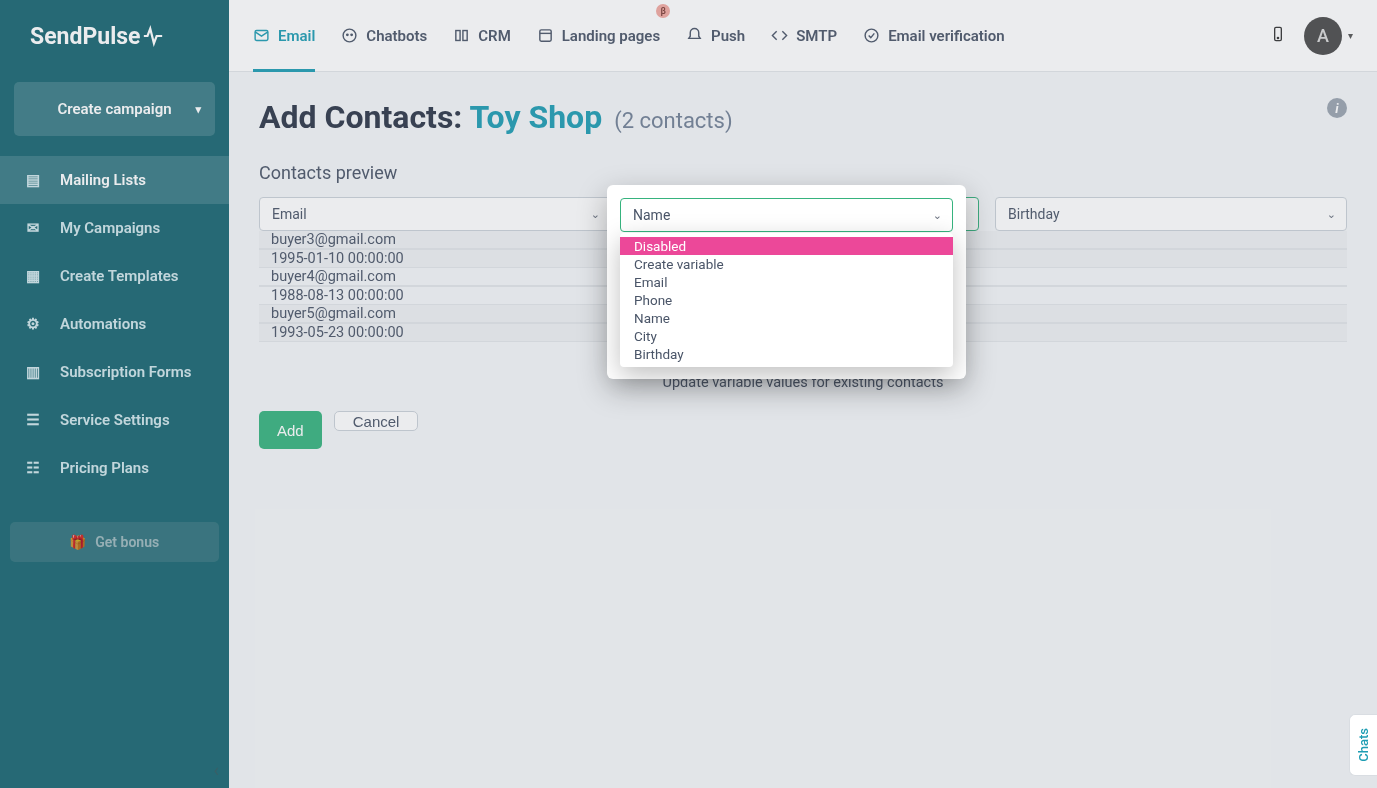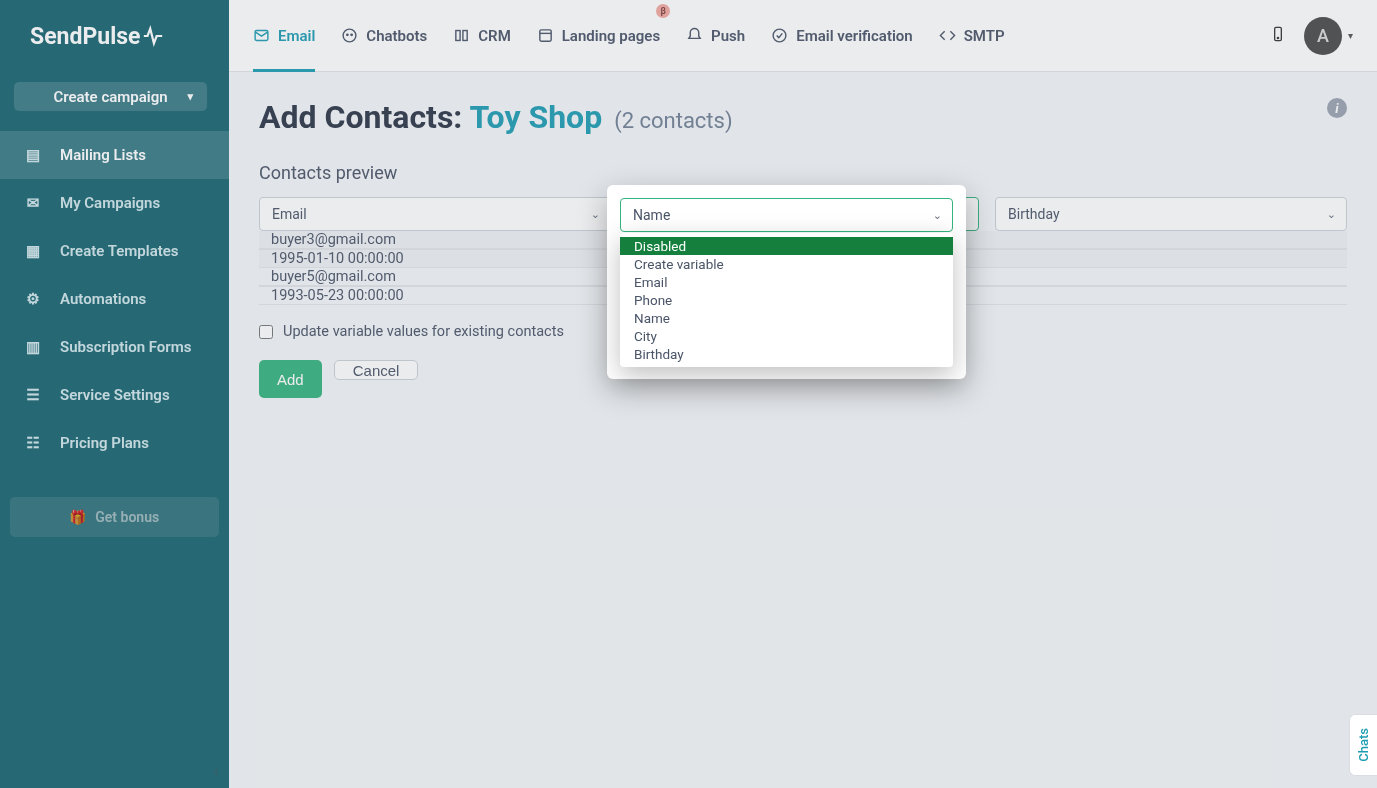--- a/index.html
+++ b/index.html
@@ -21,21 +21,21 @@
     display:flex; flex-direction:column;
     z-index:2;
   }
   .sidebar-overlay{position:absolute;inset:0;background:rgba(0,0,0,0.18);pointer-events:none;}
   .logo {
     height:72px; display:flex; align-items:center; padding:16px 30px; color:#fff; font-size:23px; font-weight:700;
     position:relative;
   }
   .logo svg{margin-left:2px;}
   .create-btn {
-    margin:10px 22px 20px 14px; height:29px; background:rgba(255,255,255,0.15); border-radius:5px;
+    margin:10px 14px 20px 14px; height:54px; background:rgba(255,255,255,0.15); border-radius:5px;
     display:flex; align-items:center; justify-content:center; color:#fff; font-weight:600; font-size:15px;
     position:relative; cursor:pointer;
   }
   .create-btn .dd{position:absolute; right:14px; font-size:11px;}
   .nav-item{
     height:48px; display:flex; align-items:center; padding:0 22px; color:#cfe6ea; font-size:15px; font-weight:600; cursor:pointer;
     position:relative;
   }
   .nav-item.active{background:rgba(255,255,255,0.14); color:#fff;}
   .nav-item .ico{width:22px; margin-right:16px; display:flex; justify-content:center; color:#cfe6ea;}
@@ -67,31 +67,31 @@
   .info-pill{position:absolute; top:26px; right:30px; width:20px; height:20px; border-radius:50%; background:#9aa4b0; color:#fff; display:flex; align-items:center; justify-content:center; font-size:13px; font-style:italic; font-weight:bold;}
   .section-title{margin-top:26px; font-size:18px; color:#4a5568;}
   .cols{display:flex; gap:16px; margin-top:14px;}
   .sel{flex:1; height:34px; border:1px solid #cbd2d9; border-radius:4px; background:#fff; display:flex; align-items:center; padding:0 12px; font-size:14px; color:#4a5568; position:relative; cursor:pointer;}
   .sel.open{border-color:#36b37e;}
   .sel .chev{position:absolute; right:10px; font-size:11px; color:#6b7280;}
   .tbl{margin-top:0px;}
   .row{display:flex; flex-direction:column;}
   .cell{flex:1; height:37px; display:flex; align-items:center; padding:0 12px; font-size:14.5px; color:#4a5568; border-bottom:1px solid #e2e5e9;}
   .row:nth-child(odd) .cell{background:#eef0f2;}
-  .chk-line{display:flex; align-items:center; margin-top:18px; font-size:14.5px; color:#4a5568;}
+  .chk-line{display:flex; align-items:center; margin-top:18px; font-size:14.5px; color:#4a5568;flex-direction:column;}
   .chk-line input{margin-right:10px; width:14px; height:14px;}
   .btns{display:flex; gap:12px; margin-top:20px;}
   .btn-add{background:#36b37e; color:#fff; border:none; height:38px; padding:0 18px; border-radius:5px; font-size:15px; font-weight:500; cursor:pointer;}
   .btn-cancel{background:#fff; color:#4a5568; border:1px solid #cbd2d9; height:20px; padding:0 18px; border-radius:5px; font-size:15px; cursor:pointer;}
   .dropdown{
     position:absolute; z-index:30; background:#fff; border-radius:4px;
     box-shadow:0 8px 26px rgba(0,0,0,0.25); padding:4px 0;
   }
   .dropdown .opt{height:18px; padding:0 14px; font-size:13.5px; color:#4a5568; display:flex; align-items:center; cursor:pointer; line-height:18px;}
-  .dropdown .opt.sel-opt{background:#15803d; color:#fff;}
+  .dropdown .opt.sel-opt{background:#ec4899; color:#fff;}
   .dropdown-wrap{position:absolute; z-index:29; background:#fff; border-radius:6px; box-shadow:0 10px 30px rgba(0,0,0,0.28);}
   .chats{position:absolute; right:0; bottom:12px; width:28px; height:62px; background:#fff; border:1px solid #d9dde2; border-right:none; border-radius:6px 0 0 6px; display:flex; align-items:center; justify-content:center; z-index:40;}
   .chats span{writing-mode:vertical-rl; transform:rotate(180deg); font-size:13px; color:#1e9db3; font-weight:500;}
 </style>
 </head>
 <body>
 
 <div class="sidebar">
   <div class="sidebar-overlay"></div>
   <div class="logo">
@@ -183,33 +183,33 @@
     <span class="ti">
         <svg width="17" height="17" viewBox="0 0 24 24" fill="none" stroke="#4a5568" stroke-width="2">
           <path d="M6 8a6 6 0 0112 0v5l2 3H4l2-3V8z"></path>
         </svg>
       </span>
     <span>Push</span>
   </div>
   <div class="tab">
     <span class="ti">
         <svg width="17" height="17" viewBox="0 0 24 24" fill="none" stroke="#4a5568" stroke-width="2">
+          <path d="M8 6l-6 6 6 6M16 6l6 6-6 6"></path>
+        </svg>
+      </span>
+    <span>SMTP</span>
+  </div>
+  <div class="tab">
+    <span class="ti">
+        <svg width="17" height="17" viewBox="0 0 24 24" fill="none" stroke="#4a5568" stroke-width="2">
           <circle cx="12" cy="12" r="9"></circle>
           <path d="M8 12l3 3 5-6"></path>
         </svg>
       </span>
     <span>Email verification</span>
-  </div>
-  <div class="tab">
-    <span class="ti">
-        <svg width="17" height="17" viewBox="0 0 24 24" fill="none" stroke="#4a5568" stroke-width="2">
-          <path d="M8 6l-6 6 6 6M16 6l6 6-6 6"></path>
-        </svg>
-      </span>
-    <span>SMTP</span>
   </div>
   <div class="spacer"></div>
   <span class="top-ico"><svg width="16" height="20" viewBox="0 0 24 24" fill="none" stroke="#333" stroke-width="2">
         <rect x="7" y="2" width="10" height="20" rx="2"></rect>
         <circle cx="12" cy="18" r="1" fill="#333"></circle>
       </svg></span>
   <div class="avatar">
       <span>A</span>
     </div>
   <span class="avatar-dd">▾</span>
@@ -236,20 +236,25 @@
       <span>Birthday</span>
         <span class="chev">⌄</span>
     </div>
   </div>
 
   <div class="tbl">
     <div class="row">
       <div class="cell">buyer3@gmail.com</div>
       <div class="cell"></div>
       <div class="cell">1995-01-10 00:00:00</div>
+    </div>
+    <div class="row">
+      <div class="cell">buyer4@gmail.com</div>
+      <div class="cell"></div>
+      <div class="cell">1988-08-13 00:00:00</div>
     </div>
     <div class="row">
       <div class="cell">buyer5@gmail.com</div>
       <div class="cell"></div>
       <div class="cell">1993-05-23 00:00:00</div>
     </div>
   </div>
 
   <label class="chk-line">
     <input type="checkbox" style="">

